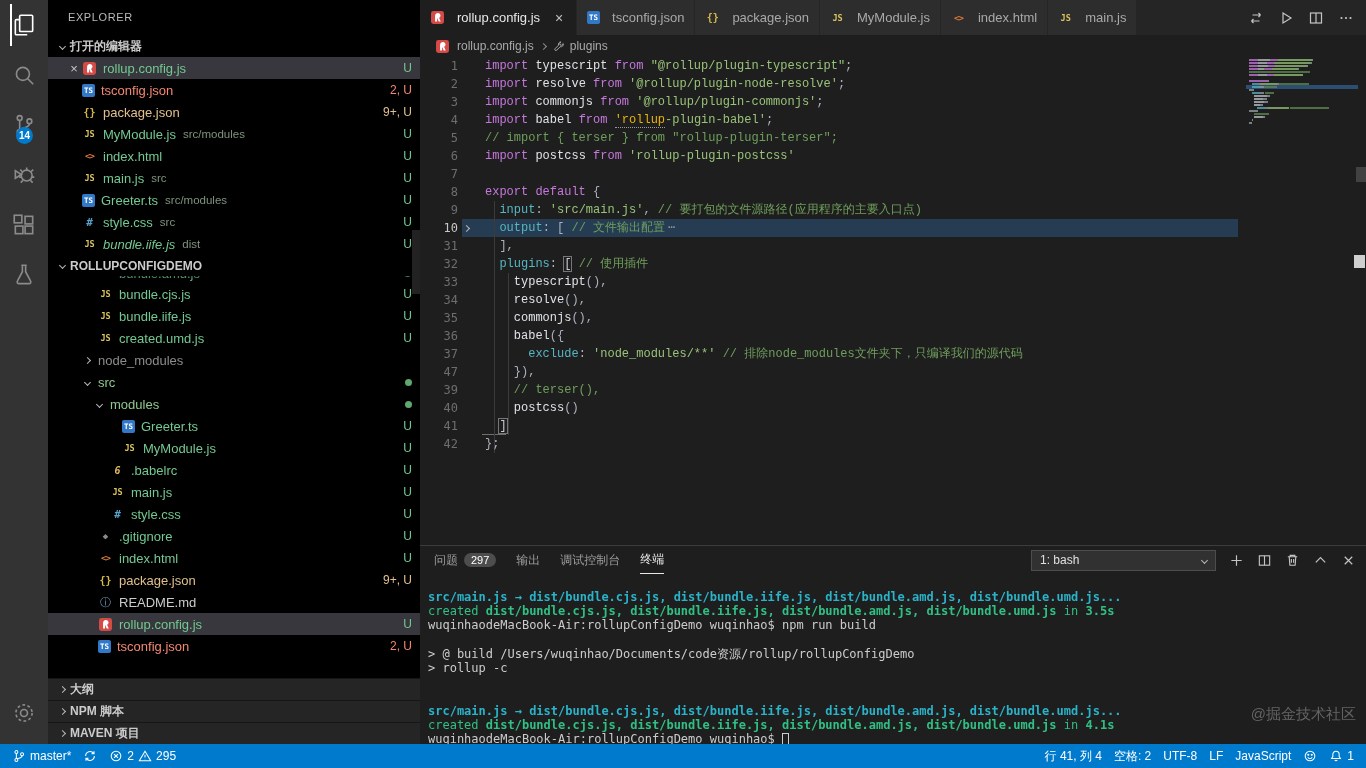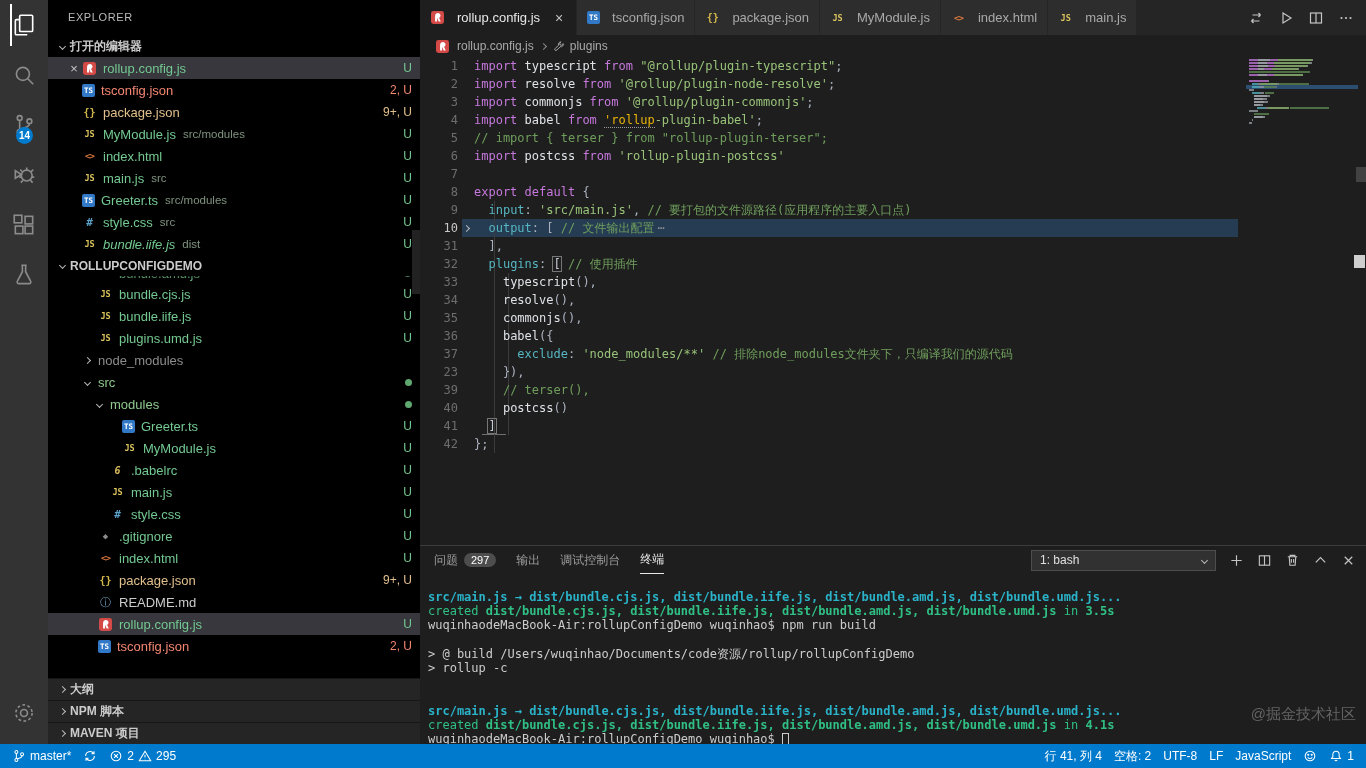--- a/index.html
+++ b/index.html
@@ -73,21 +73,21 @@
   .breadcrumb .fi { margin-right:2px; }
   .bc-sep { width:5px; height:5px; border-right:1.2px solid #8a8a8a; border-bottom:1.2px solid #8a8a8a; transform:rotate(-45deg); margin:0 2px; }
   .breadcrumb svg.wrench { width:12px; height:12px; }
 
   
   .editor { position:relative; flex:1; overflow:hidden; font-family:"DejaVu Sans Mono","Liberation Mono",monospace; font-size:12px; }
   .cl { display:flex; height:18px; line-height:18px; position:relative; }
   .cl .ln { width:38px; text-align:right; color:#6e6e6e; flex:none; z-index:2; }
   .cl.hl .ln { color:#c8c8c8; }
   .cl .foldcol { width:16px; flex:none; display:flex; align-items:center; justify-content:center; z-index:2; }
-  .cl .ct { white-space:pre; margin-left:0; z-index:2; }
+  .cl .ct { white-space:pre; margin-left:11px; z-index:2;font-family:Liberation Mono, monospace; }
   .cl.hl::before { content:""; position:absolute; left:42px; right:128px; top:0; bottom:0; background:rgba(49,110,169,.38); z-index:1; }
   .cl.cur::after { content:""; position:absolute; left:62px; width:24px; bottom:0; border-bottom:1px solid #6f6f6f; }
   .tk-k { color:#c678dd; }
   .tk-v { color:#dfe2e7; }
   .tk-s { color:#98c379; }
   .tk-su { color:#eab308; border-bottom:1px dotted #9a9a9a; }
   .tk-c { color:#6f9e5c; }
   .tk-p { color:#abb2bf; }
   .tk-pr { color:#56b6c2; }
   .tk-f { color:#8b9199; margin-left:3px; }
@@ -270,21 +270,21 @@
           <span class="name">bundle.cjs.js</span>
           <span class="badge">U</span>
         </div>
         <div class="row c-untracked" style="padding-left: 50px;">
           <span class="fi fi-js">JS</span>
           <span class="name">bundle.iife.js</span>
           <span class="badge">U</span>
         </div>
         <div class="row c-untracked" style="padding-left: 50px;">
           <span class="fi fi-js">JS</span>
-          <span class="name">plugins.umd.js</span>
+          <span class="name">created.umd.js</span>
           <span class="badge">U</span>
         </div>
         <div class="row c-ignored" style="padding-left: 50px;">
           <span class="chev right" style="margin-left: -13px;"></span>
           <span class="name">node_modules</span>
         </div>
         <div class="row c-folder" style="padding-left: 50px;">
           <span class="chev down" style="margin-left: -13px;"></span>
           <span class="name">src</span>
           <span class="dot"></span>
@@ -522,21 +522,21 @@
             <span class="ln">36</span>
             <span class="foldcol"></span>
             <span class="ct"><span class="tk-p">    </span><span class="tk-v">babel</span><span class="tk-p">({</span></span>
           </div>
           <div class="cl">
             <span class="ln">37</span>
             <span class="foldcol"></span>
             <span class="ct"><span class="tk-p">      </span><span class="tk-pr">exclude</span><span class="tk-p">: </span><span class="tk-s">'node_modules/**'</span><span class="tk-p"> </span><span class="tk-c">// 排除node_modules文件夹下，只编译我们的源代码</span></span>
           </div>
           <div class="cl">
-            <span class="ln">23</span>
+            <span class="ln">47</span>
             <span class="foldcol"></span>
             <span class="ct"><span class="tk-p">    }),</span></span>
           </div>
           <div class="cl">
             <span class="ln">39</span>
             <span class="foldcol"></span>
             <span class="ct"><span class="tk-p">    </span><span class="tk-c">// terser(),</span></span>
           </div>
           <div class="cl">
             <span class="ln">40</span>

